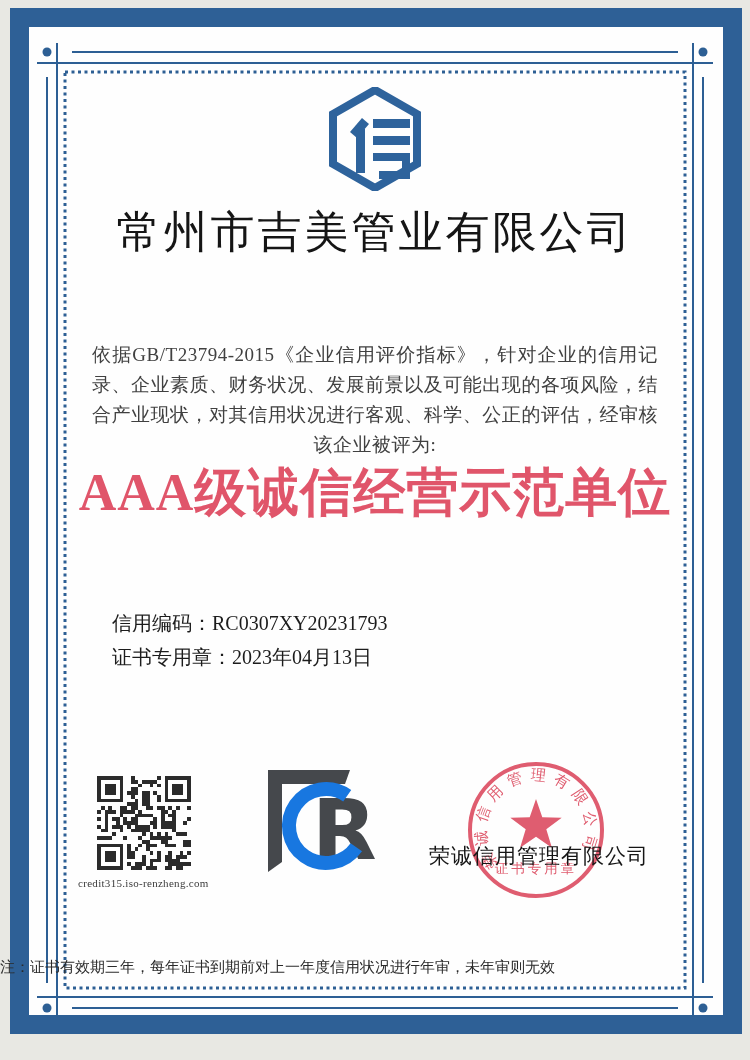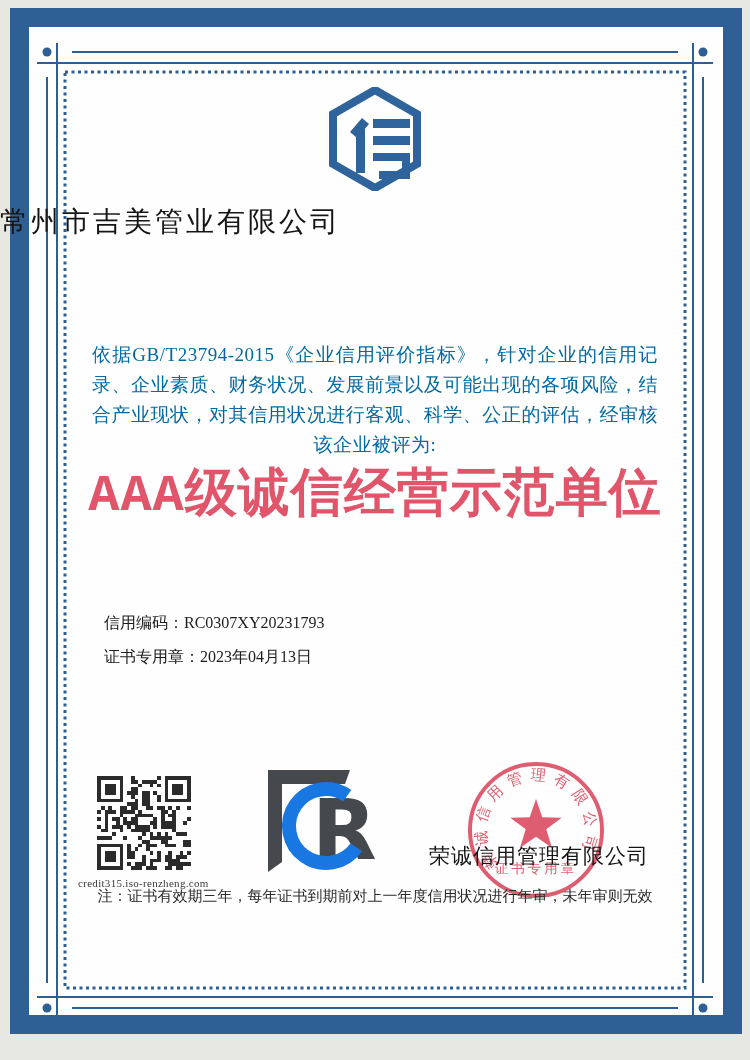--- a/index.html
+++ b/index.html
@@ -13,51 +13,51 @@
   .cert-bg{
     position:absolute;left:10px;top:8px;right:8px;bottom:26px;
     background:#fefefe;border:19px solid var(--frame-blue);box-sizing:border-box;
   }
   .deco{position:absolute;left:0;top:0;pointer-events:none;}
   .ln{stroke:var(--line-blue);stroke-width:2;fill:none;}
   .dot{fill:var(--line-blue);}
   .dotted{stroke:var(--line-blue);stroke-width:3;fill:none;stroke-dasharray:3 3.5;}
   .abs{position:absolute;}
   .company-name{
-    left:0;top:203px;width:750px;text-align:left;
-    font-size:28px;letter-spacing:3px;color:#151515;white-space:nowrap;
+    left:0;top:203px;width:750px;text-align:center;
+    font-size:44px;letter-spacing:3px;color:#151515;white-space:nowrap;
   }
   .body-par{
     left:92px;top:340px;width:566px;
-    font-size:19px;line-height:30px;color:#0369a1;
+    font-size:19px;line-height:30px;color:#404040;
     text-align:justify;text-align-last:center;letter-spacing:0.5px;
   }
   .award{
     left:0;top:458px;width:750px;text-align:center;
-    font-family:Liberation Mono, monospace;font-weight:bold;
+    font-family:Liberation Serif, serif;font-weight:bold;
     font-size:52px;letter-spacing:1px;color:var(--award-red);white-space:nowrap;
   }
-  .fields{left:104px;top:606px;font-size:16px;color:#1c1c1c;}
+  .fields{left:112px;top:606px;font-size:20px;color:#1c1c1c;}
   .field{line-height:34px;white-space:nowrap;}
   .qr-wrap{left:97px;top:776px;width:94px;}
   .qr-caption{
     left:78px;top:877px;width:132px;text-align:left;
     font-size:11px;letter-spacing:0.3px;color:#3a3a3a;
   }
   .rc-logo{left:256px;top:764px;}
   .stamp{left:451px;top:745px;opacity:0.92;}
   .stamp-arc-text{font-size:15px;letter-spacing:7px;fill:var(--stamp-red);font-family:"Liberation Sans", sans-serif;}
   .stamp-bottom-text{font-size:13.5px;letter-spacing:3px;fill:var(--stamp-red);font-family:"Liberation Sans", sans-serif;}
   .issuer{
     left:429px;top:842px;z-index:5;
     font-family:"Liberation Sans", sans-serif;font-weight:500;
     font-size:21px;letter-spacing:1px;color:#151515;white-space:nowrap;
   }
   .note{
-    left:0;top:887px;width:750px;text-align:center;
+    left:0;top:958px;width:750px;
     font-size:15px;color:#2a2a2a;white-space:nowrap;
   }
 </style>
 </head>
 <body style="--frame-blue: #2e6096; --line-blue: #2d5f94; --logo-blue: #2e639c; --award-red: #e0556a; --stamp-red: #dd5064; --rc-blue: #1877e0; --rc-dark: #45484c;">
 
 <div class="cert-bg"></div>
 
 <svg class="deco" width="750" height="1060" viewBox="0 0 750 1060">
 

